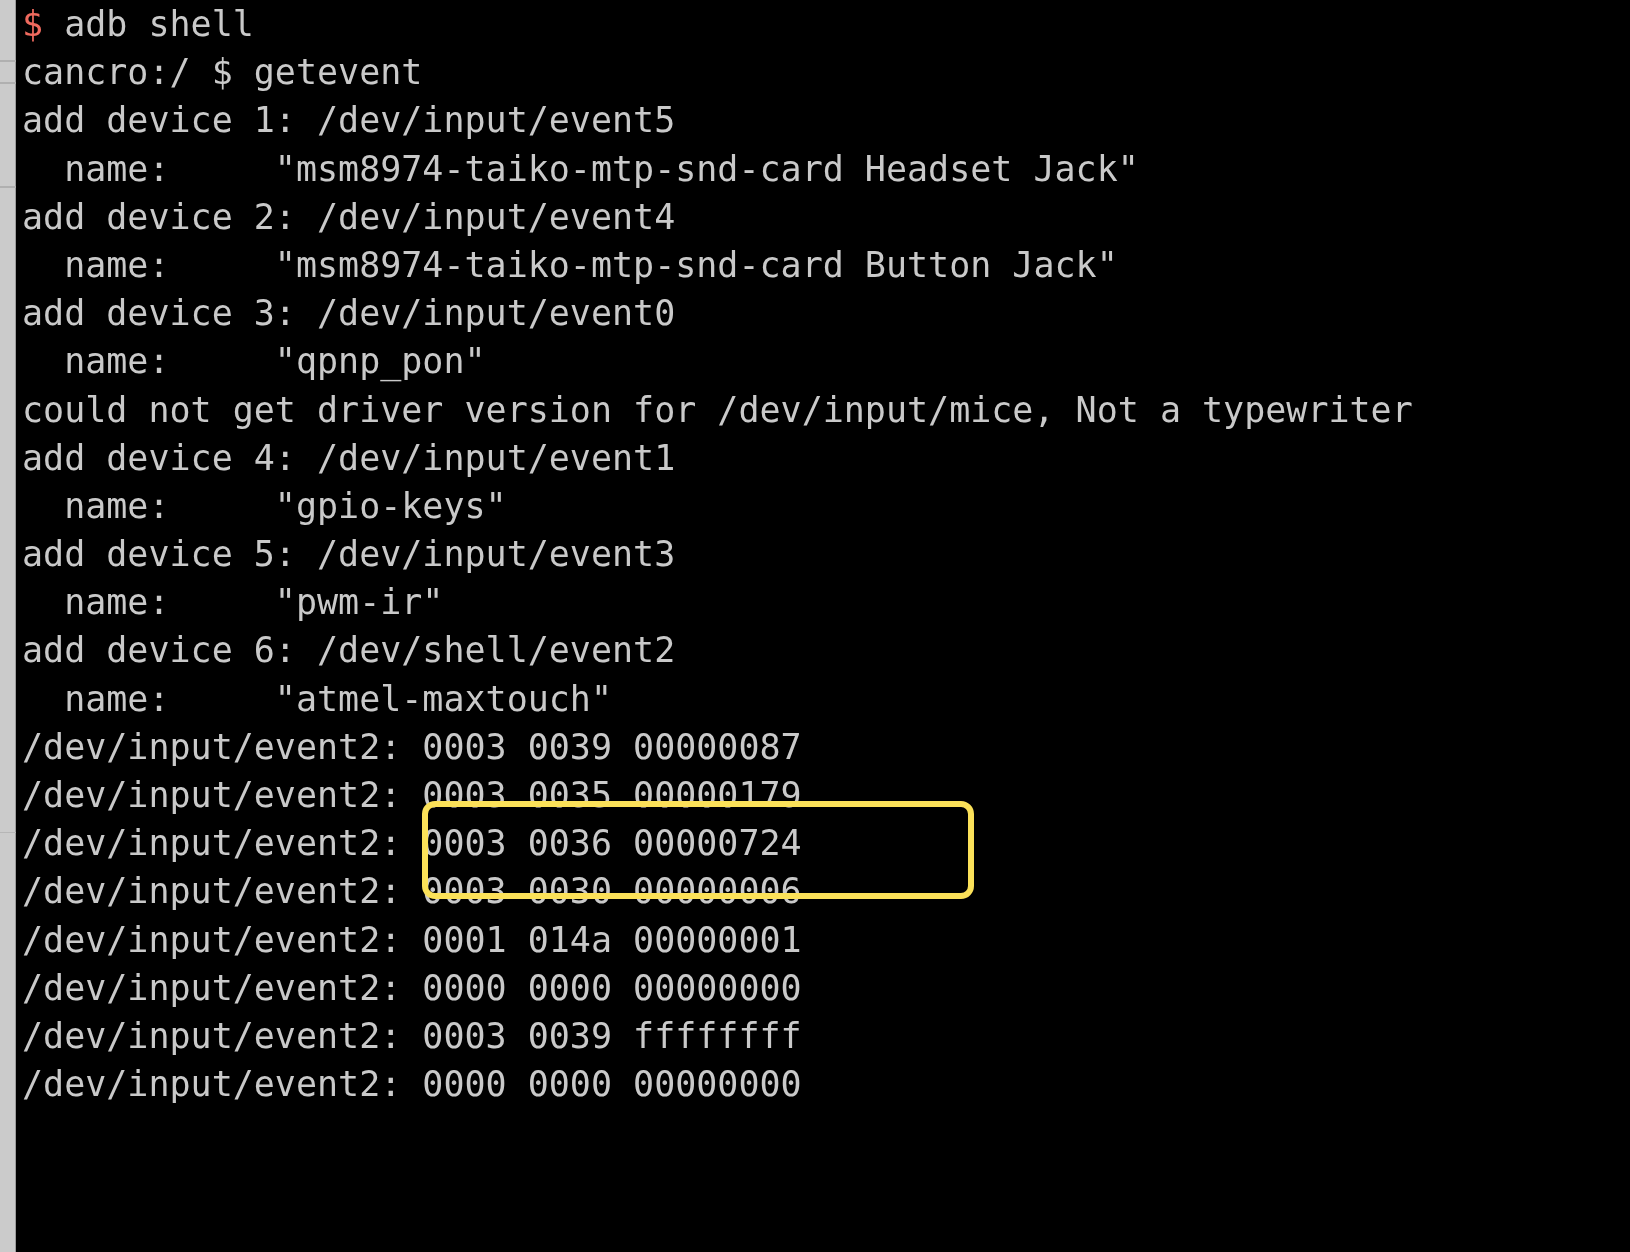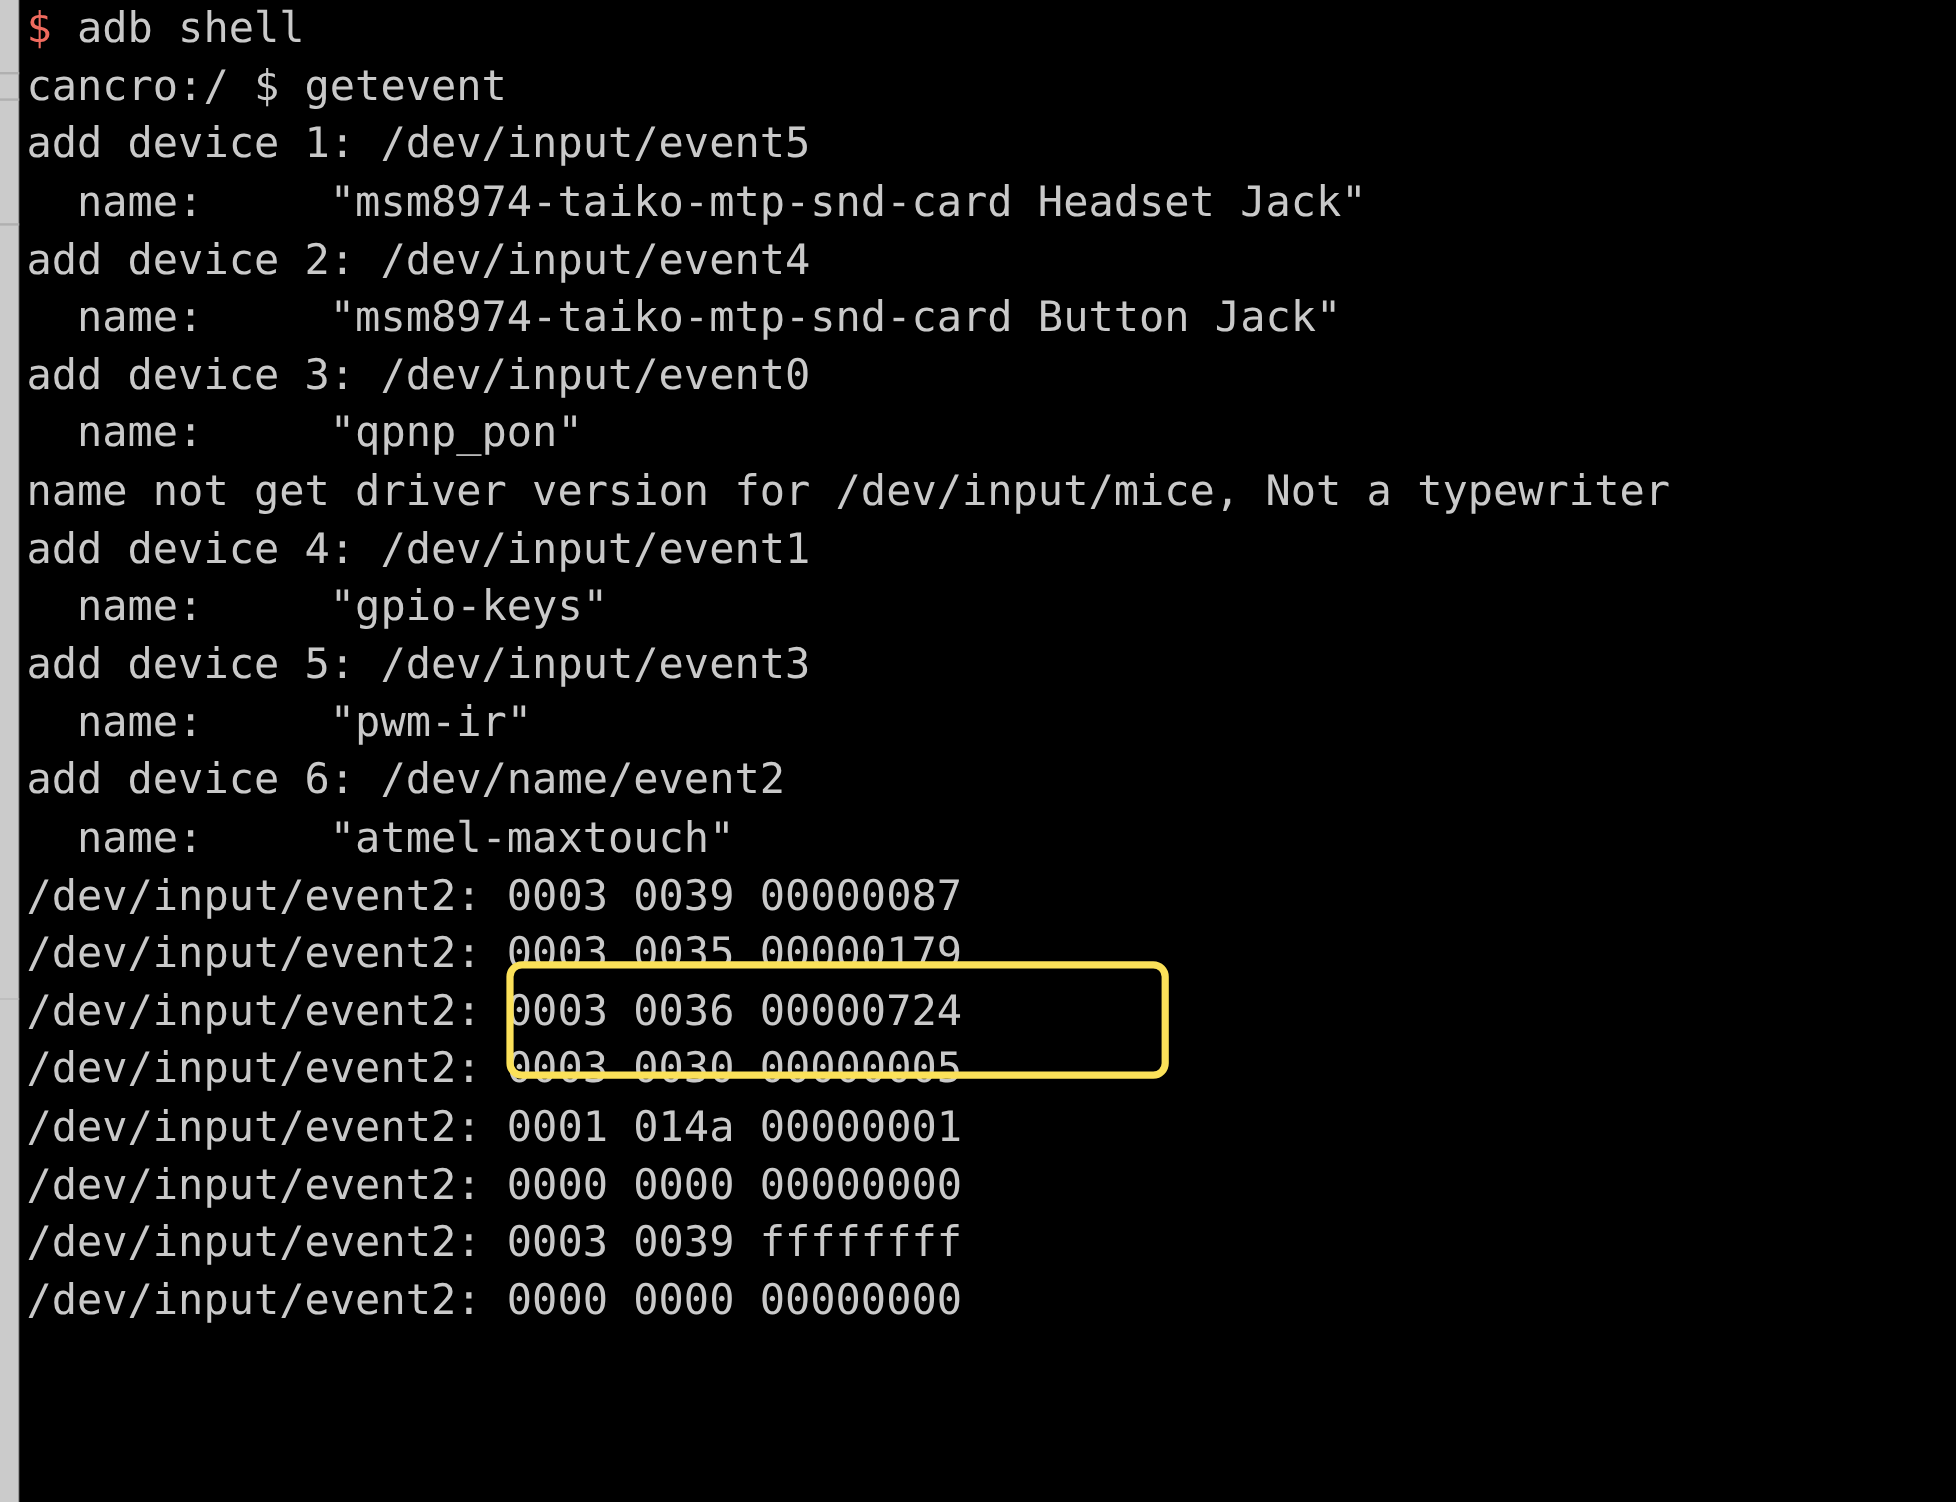--- a/index.html
+++ b/index.html
@@ -106,31 +106,31 @@
 
     <div class="line"><span class="prompt-sigil">$</span><span> adb shell</span></div>
 
     <div class="line"><span>cancro:/ $ getevent</span></div>
     <div class="line"><span>add device 1: /dev/input/event5</span></div>
     <div class="line"><span>  name:     "msm8974-taiko-mtp-snd-card Headset Jack"</span></div>
     <div class="line"><span>add device 2: /dev/input/event4</span></div>
     <div class="line"><span>  name:     "msm8974-taiko-mtp-snd-card Button Jack"</span></div>
     <div class="line"><span>add device 3: /dev/input/event0</span></div>
     <div class="line"><span>  name:     "qpnp_pon"</span></div>
-    <div class="line"><span>name not get driver version for /dev/input/mice, Not a typewriter</span></div>
+    <div class="line"><span>could not get driver version for /dev/input/mice, Not a typewriter</span></div>
     <div class="line"><span>add device 4: /dev/input/event1</span></div>
     <div class="line"><span>  name:     "gpio-keys"</span></div>
     <div class="line"><span>add device 5: /dev/input/event3</span></div>
     <div class="line"><span>  name:     "pwm-ir"</span></div>
-    <div class="line"><span>add device 6: /dev/name/event2</span></div>
+    <div class="line"><span>add device 6: /dev/shell/event2</span></div>
     <div class="line"><span>  name:     "atmel-maxtouch"</span></div>
     <div class="line"><span>/dev/input/event2: 0003 0039 00000087</span></div>
     <div class="line"><span>/dev/input/event2: 0003 0035 00000179</span></div>
     <div class="line"><span>/dev/input/event2: 0003 0036 00000724</span></div>
-    <div class="line"><span>/dev/input/event2: 0003 0030 00000005</span></div>
+    <div class="line"><span>/dev/input/event2: 0003 0030 00000006</span></div>
     <div class="line"><span>/dev/input/event2: 0001 014a 00000001</span></div>
     <div class="line"><span>/dev/input/event2: 0000 0000 00000000</span></div>
     <div class="line"><span>/dev/input/event2: 0003 0039 ffffffff</span></div>
     <div class="line"><span>/dev/input/event2: 0000 0000 00000000</span></div>
 
   </div>
 
   <div id="highlight-box"></div>
 
 </div>

